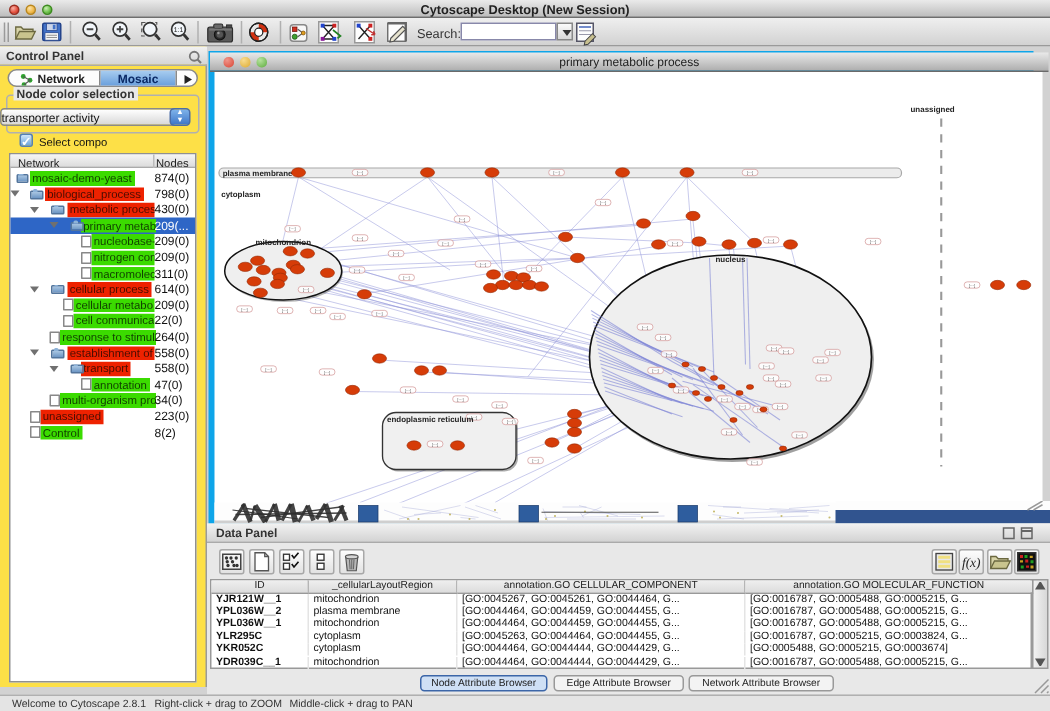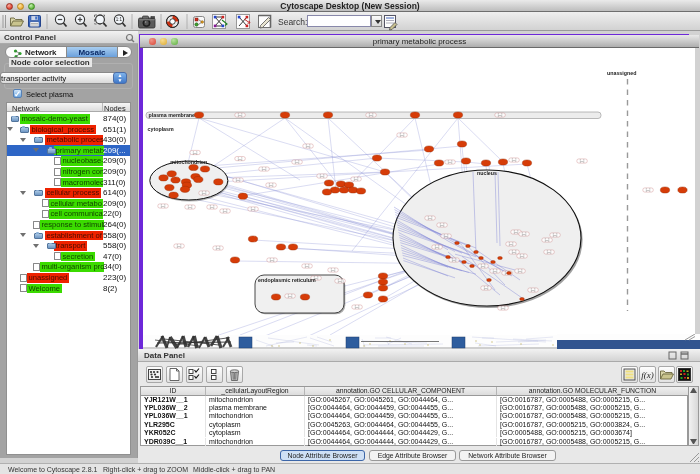--- a/index.html
+++ b/index.html
@@ -4,21 +4,21 @@
 html,body{width:700px;height:474px;overflow:hidden}
 body{font-family:"Liberation Sans",sans-serif;position:relative;background:#d2d2d2}
 .abs{position:absolute}
 
 #titlebar{left:0;top:0;width:700px;height:12px;background:linear-gradient(#eaeaea,#bdbdbd);border-bottom:1px solid #6e6e6e}
 #titlebar .tl{position:absolute;top:2.5px;width:7px;height:7px;border-radius:50%}
 #title{width:100%;text-align:center;font-size:8.5px;color:#222;line-height:12px;font-weight:bold}
 
 #toolbar{left:0;top:12px;width:700px;height:19px;background:linear-gradient(#efefef,#d2d2d2);border-bottom:1px solid #9a9a9a}
 
-#cpanel{left:0;top:31px;width:138px;height:427px;background:#a3a3a3;border-right:1px solid #9a9a9a}
+#cpanel{left:0;top:31px;width:138px;height:427px;background:#fde047;border-right:1px solid #9a9a9a}
 #cphead{left:0;top:0;width:138px;height:13px;background:linear-gradient(#f2f2f2,#d5d5d5);border-bottom:1px solid #aaa}
 #cphead span{font-size:8px;font-weight:bold;color:#333;position:absolute;left:4px;top:2px}
 #tabs{left:5px;top:15px;width:127px;height:12px;border:1px solid #8a8a8a;border-radius:6px;background:#fdfdfd;overflow:hidden}
 #tabMosaic{position:absolute;left:60px;top:0;width:52px;height:12px;background:linear-gradient(#a8cdf0,#5f97d8);border-left:1px solid #8a8a8a;border-right:1px solid #8a8a8a;text-align:center}
 #tabs .lab{font-size:8px;font-weight:bold;color:#222;line-height:11px}
 #groupbox{left:4px;top:32px;width:129px;height:26px;border:1px solid #b0b0b0;border-radius:3px}
 #gblabel{left:9px;top:27px;font-size:8px;font-weight:bold;color:#333;background:#e8e8e8;padding:0 2px}
 #combo{left:0;top:41px;width:117px;height:12px;background:linear-gradient(#fff,#d8d8d8);border:1px solid #8a8a8a;border-radius:3px;font-size:8px;color:#111;text-align:left;line-height:11px}
 #combobtn{left:113px;top:41px;width:14px;height:12px;background:linear-gradient(#7fb3ea,#3f77c8);border:1px solid #4a6da8;border-radius:3px;color:#fff;font-size:5px;text-align:center;line-height:5px}
 #chk{left:13px;top:58px;width:9px;height:9px;background:linear-gradient(#cfe5fa,#6da5dd);border:1px solid #5580b5;border-radius:2px;color:#fff;font-weight:bold;font-size:8.5px;line-height:8px;text-align:center}
@@ -27,21 +27,21 @@
 #treehead{position:absolute;left:0;top:0;width:123px;height:9px;background:linear-gradient(#f5f5f5,#dcdcdc);border-bottom:1px solid #aaa;font-size:7.5px;color:#222}
 .trow{position:absolute;left:0;width:123px;height:10.6px;font-size:7.6px;white-space:nowrap;overflow:hidden}
 .hl{position:absolute;top:0.5px;height:9.6px;line-height:9.6px;padding:0 2px;color:#222;box-sizing:border-box;overflow:hidden}
 .nod{position:absolute;left:96px;top:0.5px;font-size:8px;color:#111;line-height:9.5px}
 .tri{position:absolute;top:3px;width:0;height:0;border-left:3.2px solid transparent;border-right:3.2px solid transparent;border-top:4.5px solid #707070}
 .fold{position:absolute;top:2.5px;width:8.5px;height:6px;background:linear-gradient(#a9c6e2,#6d96c4);border:0.5px solid #53759c;border-radius:1px}
 .fold:before{content:"";position:absolute;left:0.5px;top:-1.5px;width:3.5px;height:1.5px;background:#8db2d8;border-radius:1px 1px 0 0}
 .file{position:absolute;top:1px;width:6.5px;height:8px;background:#fff;border:0.6px solid #888;border-radius:0.5px}
 
 #desktop{left:138px;top:31px;width:562px;height:427px;background:#d2d2d2;overflow:hidden}
-#iwin{position:absolute;left:1px;top:3px;width:550px;height:317px;background:#6d28d9;padding:0}
+#iwin{position:absolute;left:1px;top:3px;width:550px;height:317px;background:#0ea5e9;padding:0}
 #ititle{position:absolute;left:1px;top:1px;width:559px;height:13px;background:linear-gradient(#e9e9e9,#aeaeae);border-bottom:1px solid #6a6a6a;text-align:center;font-size:8px;color:#222;line-height:13px}
 #ititle .tl{position:absolute;top:3px;width:6.5px;height:6.5px;border-radius:50%}
 #canvas{position:absolute;left:4px;top:14px;width:552px;height:299px;background:#fff}
 
 #ministrip{position:absolute;left:139px;top:334px;width:561px;height:17px}
 
 #dpanel{left:138px;top:349px;width:562px;height:114px;background:#e8e8e8}
 #dphead{position:absolute;left:0;top:0;width:562px;height:13px;background:linear-gradient(#f2f2f2,#d3d3d3);border-bottom:1px solid #aaa}
 #dphead span{font-size:8px;font-weight:bold;color:#333;position:absolute;left:6px;top:2px}
 .dbtn{position:absolute;top:17px;width:17px;height:17px;background:linear-gradient(#fdfdfd,#e2e2e2);border:1px solid #a8a8a8;border-radius:2px}
@@ -192,37 +192,37 @@
     <div id="tabMosaic">
         <span class="lab" style="position:absolute;left:0;right:0;top:0;line-height:12px;color:#0b2a66">Mosaic</span>
       </div>
     <div style="position:absolute;right:3px;top:3px;width:0;height:0;border-top:3px solid transparent;border-bottom:3px solid transparent;border-left:5px solid #222"></div>
   </div>
   <div class="abs" id="groupbox"></div>
   <div class="abs" id="gblabel">Node color selection</div>
   <div class="abs" id="combo">transporter activity</div>
   <div class="abs" id="combobtn">▲<br>▼</div>
   <div class="abs" id="chk">✓</div>
-  <div class="abs" id="chklab">Select plasma</div>
+  <div class="abs" id="chklab">Select compo</div>
   <div class="abs" id="treebox">
       <div id="treehead">
         <span style="position:absolute;left:5px;top:1px">Network</span>
         <span style="position:absolute;left:97px;top:1px">Nodes</span>
         <span style="position:absolute;left:95px;top:0;width:1px;height:9px;background:#bbb"></span>
       </div>
 <div class="trow" style="top:10.5px;">
         <span class="hl" style="left:12.5px;max-width:84px;background:#3bdb00;color:#113f00">mosaic-demo-yeast</span>
         <span class="fold" style="left:3.6px"></span>
         <span class="nod" style="color:#111">874(0)</span>
       </div>
 <div class="trow" style="top:21.1px;">
         <span class="hl" style="left:22.5px;max-width:74px;background:#ee2200;color:#4a0d00">biological_process</span>
         <span class="tri" style="left:0px"></span>
         <span class="fold" style="left:13px"></span>
-        <span class="nod" style="color:#111">651(1)</span>
+        <span class="nod" style="color:#111">798(0)</span>
       </div>
 <div class="trow" style="top:31.7px;">
         <span class="hl" style="left:37.5px;max-width:58px;background:#ee2200;color:#4a0d00">metabolic process</span>
         <span class="tri" style="left:13px"></span>
         <span class="fold" style="left:27px"></span>
         <span class="nod" style="color:#111">430(0)</span>
       </div>
 <div class="trow" style="top:42.3px;background:#2e66c6;">
         <span class="hl" style="left:46.5px;max-width:50px;background:#3bdb00;color:#113f00">primary metabo</span>
         <span class="tri" style="left:26px"></span>
@@ -271,36 +271,36 @@
         <span class="fold" style="left:27px"></span>
         <span class="nod" style="color:#111">558(0)</span>
       </div>
 <div class="trow" style="top:137.7px;">
         <span class="hl" style="left:46.5px;max-width:50px;background:#ee2200;color:#4a0d00">transport</span>
         <span class="tri" style="left:26px"></span>
         <span class="fold" style="left:40px"></span>
         <span class="nod" style="color:#111">558(0)</span>
       </div>
 <div class="trow" style="top:148.3px;">
-        <span class="hl" style="left:53.5px;max-width:42px;background:#3bdb00;color:#113f00">secretion</span>
+        <span class="hl" style="left:53.5px;max-width:42px;background:#3bdb00;color:#113f00">annotation</span>
         <span class="file" style="left:47px"></span>
         <span class="nod" style="color:#111">47(0)</span>
       </div>
 <div class="trow" style="top:158.9px;">
         <span class="hl" style="left:32.5px;max-width:64px;background:#3bdb00;color:#113f00">multi-organism pro</span>
         <span class="file" style="left:26px"></span>
         <span class="nod" style="color:#111">34(0)</span>
       </div>
 <div class="trow" style="top:169.5px;">
         <span class="hl" style="left:19.5px;max-width:76px;background:#ee2200;color:#4a0d00">unassigned</span>
         <span class="file" style="left:13px"></span>
         <span class="nod" style="color:#111">223(0)</span>
       </div>
 <div class="trow" style="top:180.1px;">
-        <span class="hl" style="left:19.5px;max-width:76px;background:#3bdb00;color:#113f00">Welcome</span>
+        <span class="hl" style="left:19.5px;max-width:76px;background:#3bdb00;color:#113f00">Control</span>
         <span class="file" style="left:13px"></span>
         <span class="nod" style="color:#111">8(2)</span>
       </div>
     </div>
 </div>
 <div class="abs" id="desktop">
   <div id="iwin">
     <div id="ititle">
       <div class="tl" style="left:9px;background:radial-gradient(circle at 35% 30%,#f0958a,#d84433)"></div>
       <div class="tl" style="left:20px;background:radial-gradient(circle at 35% 30%,#f8dc90,#ddaa30)"></div>

